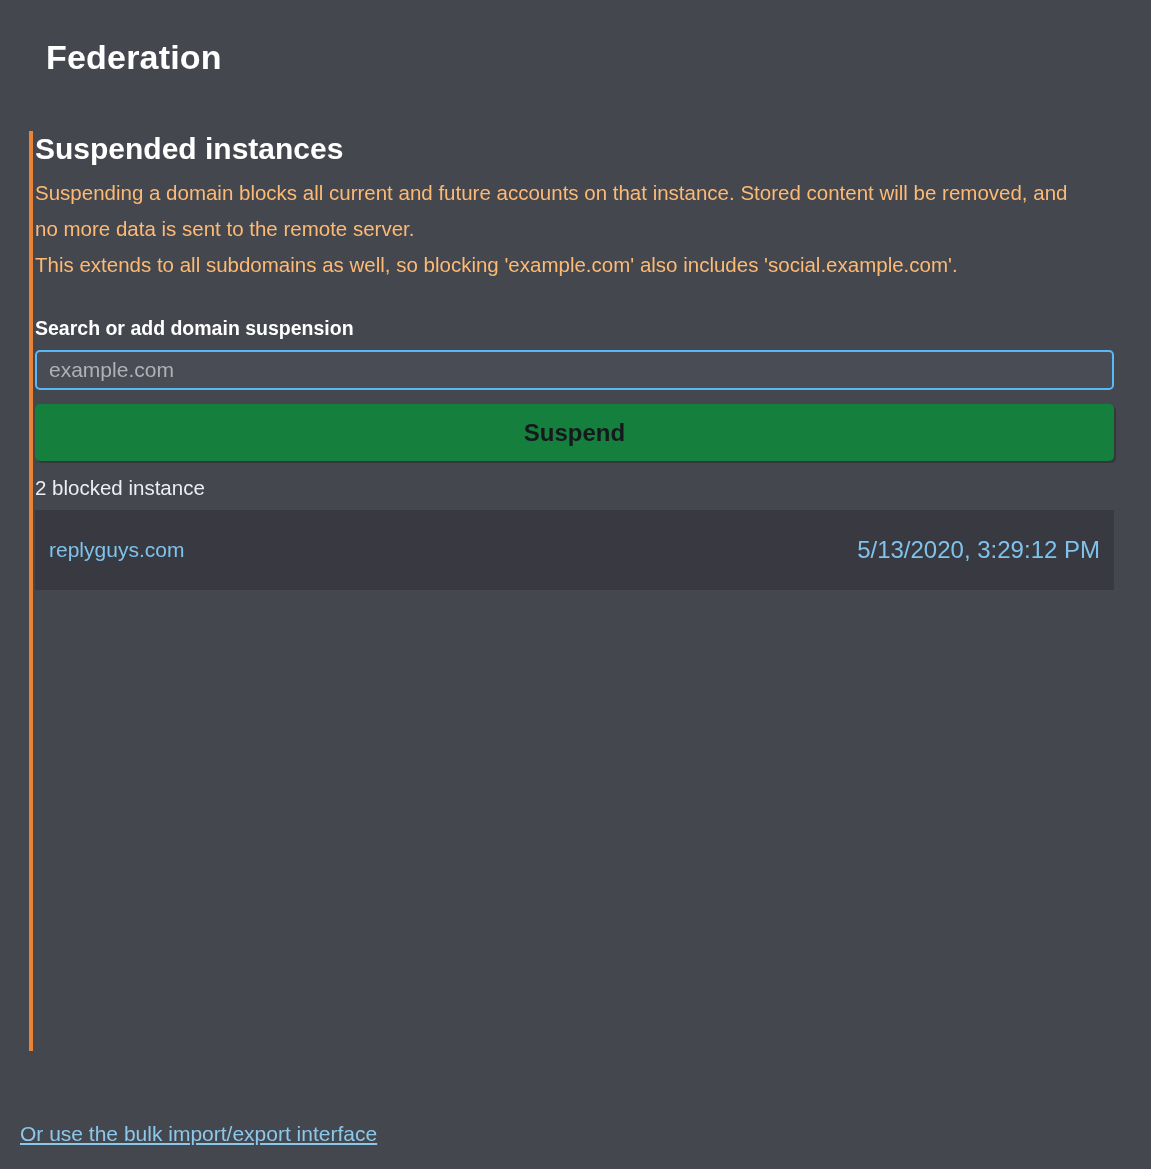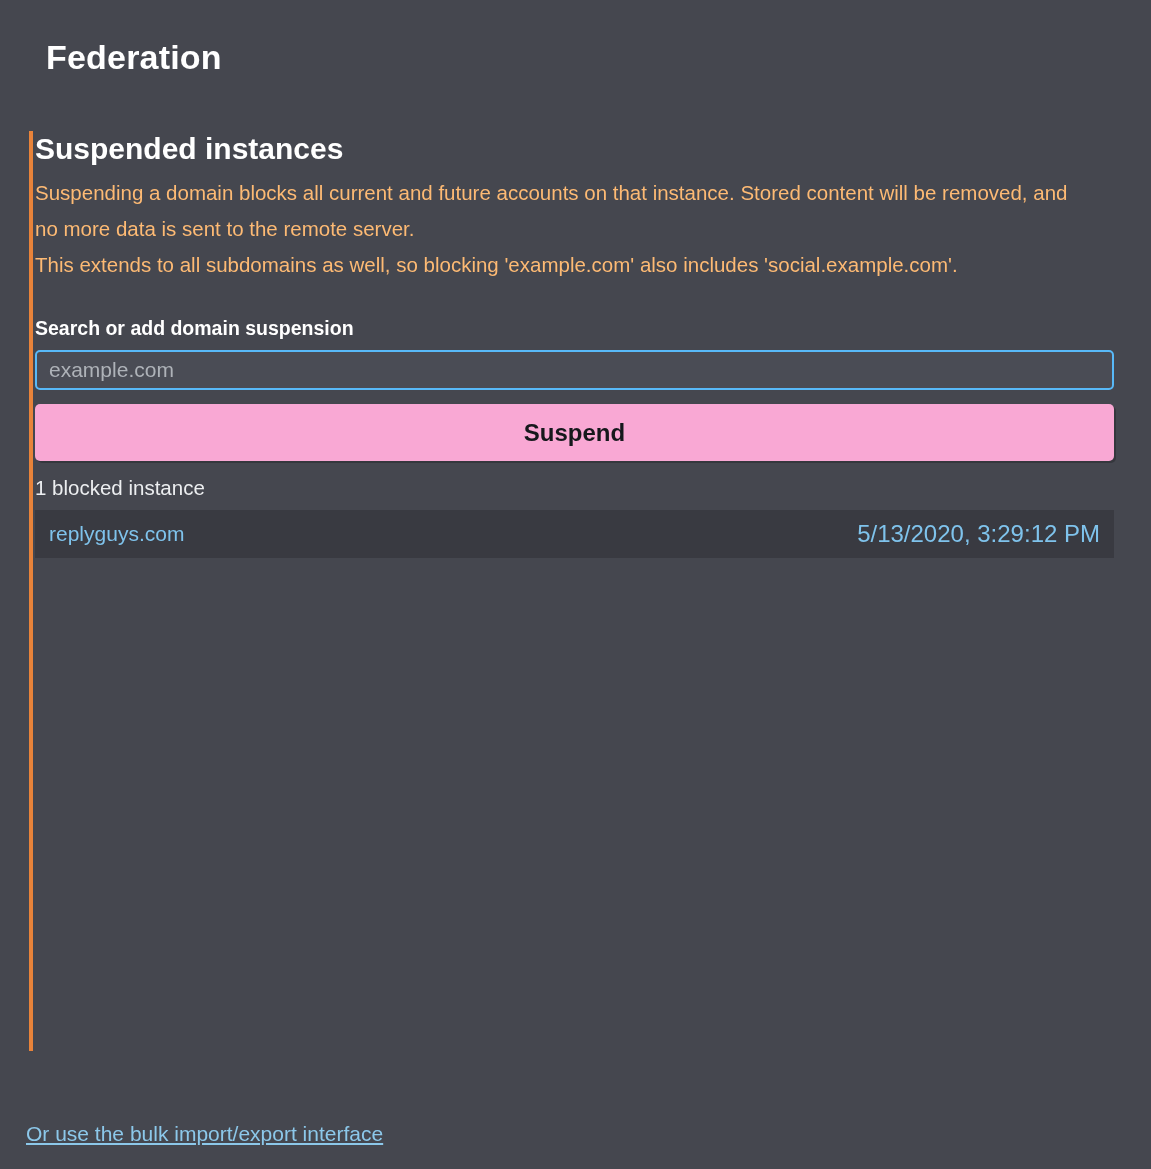--- a/index.html
+++ b/index.html
@@ -76,61 +76,61 @@
   .domain-input::placeholder {
     color: #aeb2b8;
     opacity: 1;
   }
 
   .suspend-button {
     display: block;
     width: 1079px;
     height: 57px;
     margin-top: 14px;
-    background: #f9a8d4;
+    background: #15803d;
     border: none;
     border-radius: 5px;
     color: #16181c;
     font-size: 24px;
     font-weight: bold;
     font-family: "Liberation Sans", sans-serif;
     cursor: pointer;
     box-shadow: 2px 2px 0 rgba(0,0,0,0.22);
   }
 
   .count-text {
     font-size: 20.5px;
     color: #eceef0;
     margin-top: 15px;
     margin-bottom: 10px;
   }
 
   .instance-row {
     width: 1079px;
-    height: 48px;
+    height: 80px;
     background: #393a41;
     display: flex;
     align-items: center;
     justify-content: space-between;
     padding: 0 14px;
   }
 
   .instance-domain {
     font-size: 21px;
     color: #7fc3ec;
   }
 
   .instance-date {
     font-size: 24px;
     color: #7fc3ec;
   }
 
   .bulk-link {
     position: absolute;
-    left: 26px;
+    left: 20px;
     bottom: 23px;
     font-size: 21px;
     color: #8cc8ea;
     text-decoration: underline;
     cursor: pointer;
   }
 </style>
 </head>
 <body>
 
@@ -144,21 +144,21 @@
     <p>Suspending a domain blocks all current and future accounts on that instance. Stored content will be removed, and no more data is sent to the remote server.</p>
     <p>This extends to all subdomains as well, so blocking 'example.com' also includes 'social.example.com'.</p>
   </div>
 
   <div class="field-label">Search or add domain suspension</div>
 
   <input class="domain-input" type="text" placeholder="example.com" style="">
 
   <button class="suspend-button">Suspend</button>
 
-  <div class="count-text">1 blocked instance</div>
+  <div class="count-text">2 blocked instance</div>
 
   <div class="instance-row">
     <span class="instance-domain">replyguys.com</span>
     <span class="instance-date">5/13/2020, 3:29:12 PM</span>
   </div>
 
 </div>
 
 <a class="bulk-link" href="#">Or use the bulk import/export interface</a>
 

